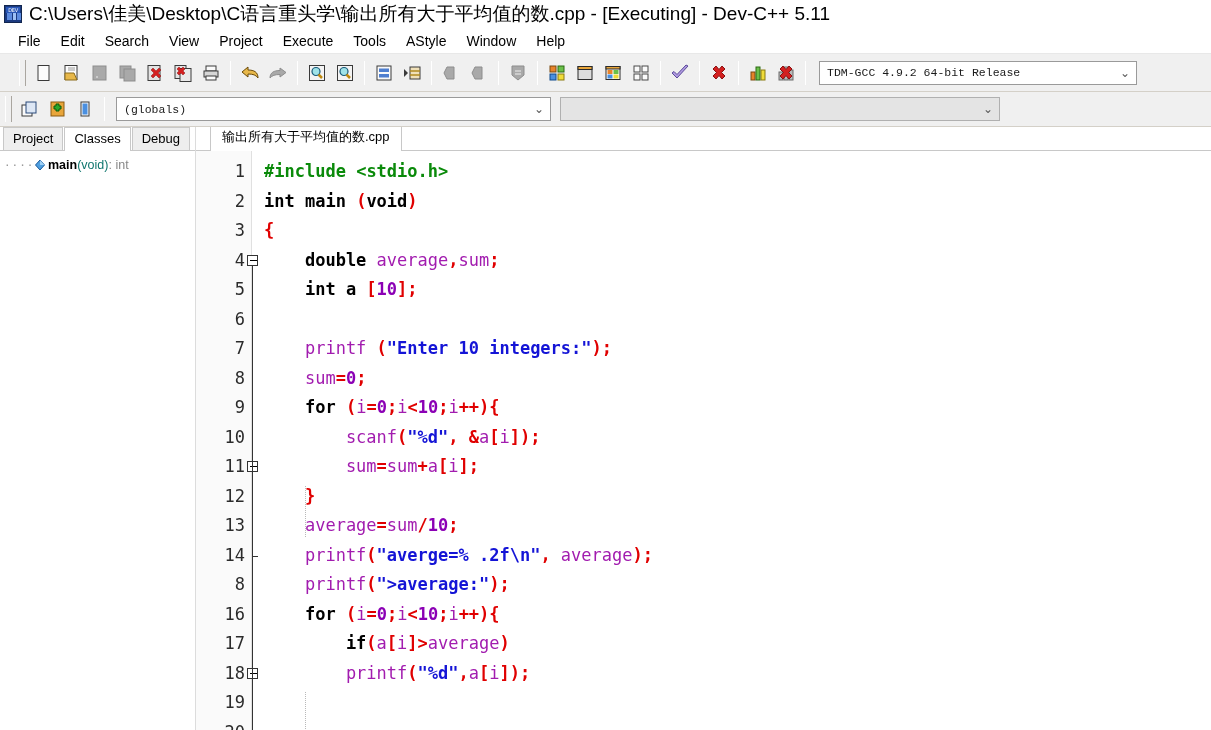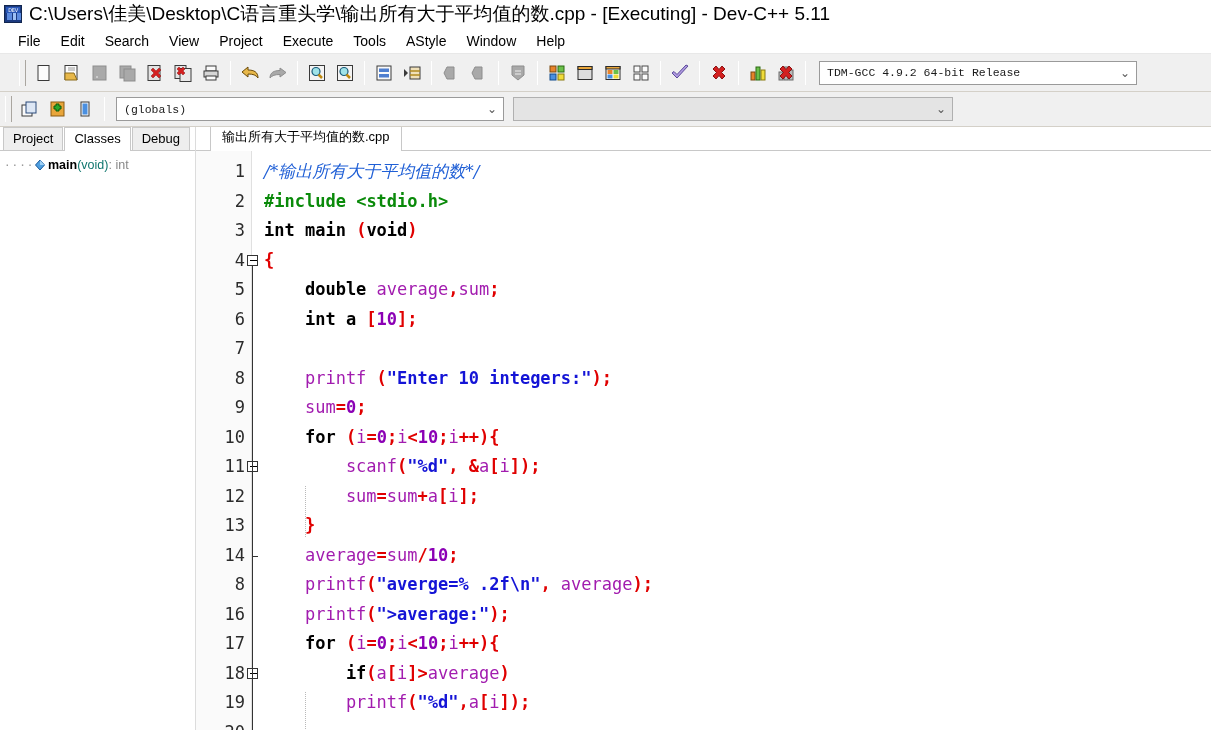--- a/index.html
+++ b/index.html
@@ -108,21 +108,21 @@
     position: relative;
     flex: 0 0 auto;
   }
   .combo .cv { flex: 1 1 auto; white-space: nowrap; overflow: hidden; }
   .combo .chev {
     width: 14px; text-align: center; color: #5a5a5a;
     font-size: 12px; line-height: 1;
     font-family: "DejaVu Sans", sans-serif;
   }
   #compiler-combo { width: 318px; margin-left: 8px; }
-  #globals-combo  { width: 388px; margin-left: 6px; }
+  #globals-combo  { width: 435px; margin-left: 6px; }
   #second-combo {
     width: 440px; margin-left: 9px;
     background: #e4e4e4; border: 1px solid #b0b0b0;
   }
 
   
   #body {
     display: flex;
     height: calc(730px - 28px - 26px - 38px - 35px);
     background: #ffffff;
@@ -610,21 +610,20 @@
           <div class="gln">17</div>
           <div class="gln">18<div class="foldbox"></div></div>
           <div class="gln">19</div>
           <div class="gln">20</div>
           <div class="foldline" style="top: 114.5px; height: 481.5px;"></div>
           <div class="foldline" style="top: 321px; height: 83.5px;"></div>
           <div class="foldend" style="top: 404.5px;"></div>
           <div class="foldline" style="top: 527.5px; height: 68.5px;"></div>
         </div>
       <div id="codetext">
-          <div class="cline"><span class="t-com">/*输出所有大于平均值的数*/</span></div>
           <div class="cline"><span class="t-pre">#include</span><span class="t-id"> </span><span class="t-pre">&lt;stdio.h&gt;</span></div>
           <div class="cline"><span class="t-key">int main </span><span class="t-pun">(</span><span class="t-key">void</span><span class="t-pun">)</span></div>
           <div class="cline"><span class="t-pun">{</span></div>
           <div class="cline"><span class="t-key">    double </span><span class="t-id">average</span><span class="t-pun">,</span><span class="t-id">sum</span><span class="t-pun">;</span></div>
           <div class="cline"><span class="t-key">    int a </span><span class="t-pun">[</span><span class="t-num">10</span><span class="t-pun">];</span></div>
           <div class="cline"><span class="t-id"></span></div>
           <div class="cline"><span class="t-id">    printf </span><span class="t-pun">(</span><span class="t-str">"Enter 10 integers:"</span><span class="t-pun">);</span></div>
           <div class="cline"><span class="t-id">    sum</span><span class="t-pun">=</span><span class="t-num">0</span><span class="t-pun">;</span></div>
           <div class="cline"><span class="t-key">    for </span><span class="t-pun">(</span><span class="t-id">i</span><span class="t-pun">=</span><span class="t-num">0</span><span class="t-pun">;</span><span class="t-id">i</span><span class="t-pun">&lt;</span><span class="t-num">10</span><span class="t-pun">;</span><span class="t-id">i</span><span class="t-pun">++){</span></div>
           <div class="cline"><span class="t-id">        scanf</span><span class="t-pun">(</span><span class="t-str">"%d"</span><span class="t-pun">, &amp;</span><span class="t-id">a</span><span class="t-pun">[</span><span class="t-id">i</span><span class="t-pun">]);</span></div>

